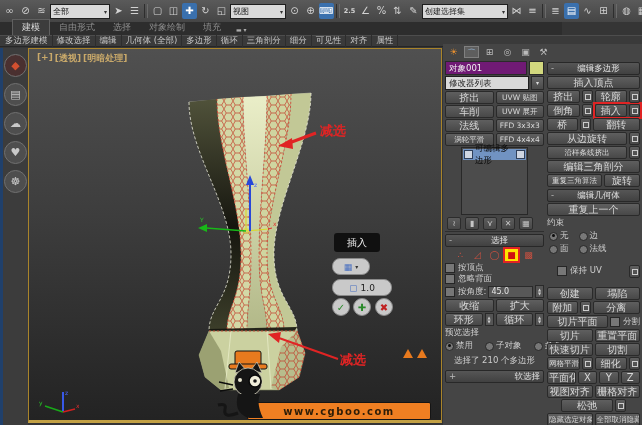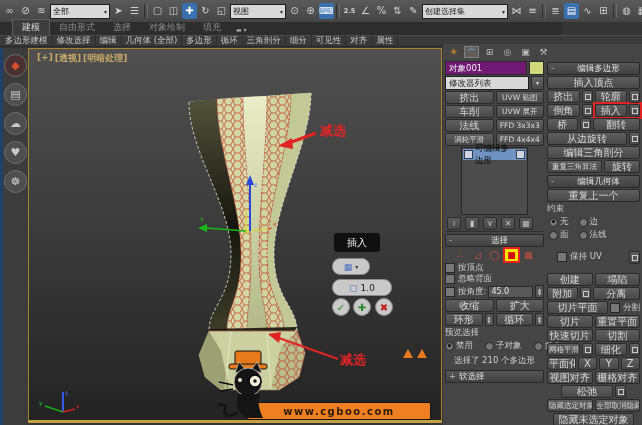--- a/index.html
+++ b/index.html
@@ -404,21 +404,21 @@
           <span>子对象</span>
         </span>
         <span class="radio">
           <span class="dot"></span>
           <span>多个</span>
         </span>
       </div>
       <div class="status">选择了 210 个多边形</div>
       <div class="roll">
         <span class="mk">+</span>
-        <span style="flex:1;text-align:left;">软选择</span>
+        <span style="flex:1;text-align:right;">软选择</span>
       </div>
     </div>
 
     <div class="col-r">
       <div class="roll">
         <span class="mk">-</span>
         <span style="flex:1;text-align:center;">编辑多边形</span>
       </div>
       <div class="row">
           <span class="b">插入顶点</span>
@@ -448,20 +448,24 @@
           <span class="b">桥</span>
           <span class="sbox"></span>
         </div>
         <span class="b">翻转</span>
       </div>
       <div class="row">
         <span class="b">从边旋转</span>
         <span class="sbox"></span>
       </div>
       <div class="row">
+        <span class="b sm7">沿样条线挤出</span>
+        <span class="sbox"></span>
+      </div>
+      <div class="row">
           <span class="b">编辑三角剖分</span>
         </div>
       <div class="row">
         <span class="b sm7" style="flex:1.6;">重复三角算法</span>
         <span class="b">旋转</span>
       </div>
 
       <div class="roll">
         <span class="mk">-</span>
         <span style="flex:1;text-align:center;">编辑几何体</span>

